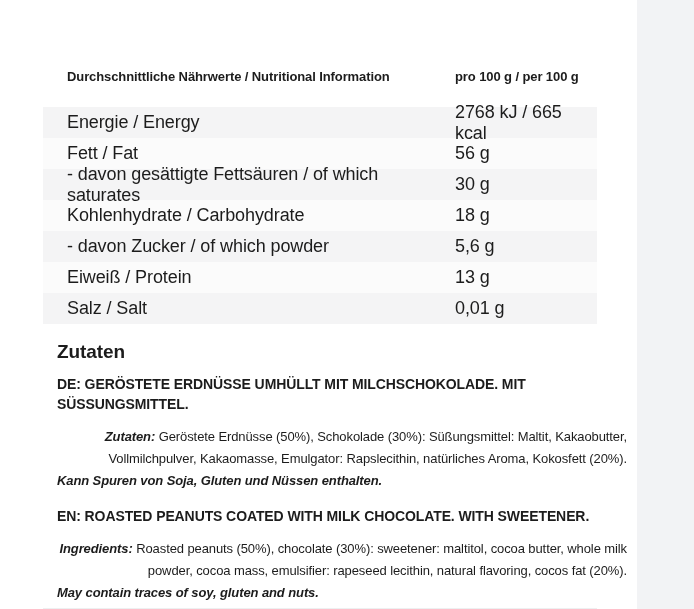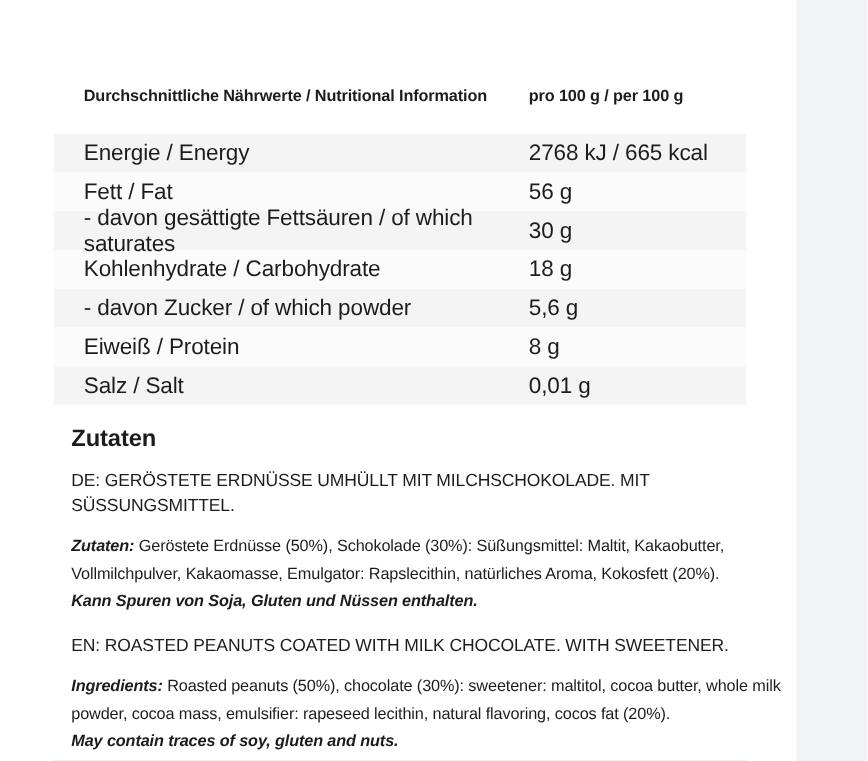--- a/index.html
+++ b/index.html
@@ -59,40 +59,42 @@
   .t-row:nth-child(even) { background: #fbfbfb; }
   .t-label {
     width: 380px;
     padding-left: 24px;
     box-sizing: border-box;
     flex-shrink: 0;
   }
   .t-value {
     flex: 1;
     padding-right: 10px;
+    margin-left: 32px;
   }
   
   .h-zutaten {
     margin: 19px 0 0 57px;
     font-size: 19px;
     font-weight: bold;
     line-height: 17px;
   }
   .h-lang {
     margin: 14px 0 0 57px;
     width: 570px;
     font-size: 14px;
-    font-weight: normal;
+    font-weight: bold;
     line-height: 20px;
   }
   .para {
     margin: 12px 0 0 57px;
     width: 570px;
     font-size: 13px;
     line-height: 22px;
+    text-align: right;
   }
   .lead {
     font-weight: bold;
     font-style: italic;
   }
   .allergy {
     margin: 0 0 0 57px;
     width: 570px;
     font-size: 13px;
     line-height: 22px;
@@ -136,21 +138,21 @@
         <div class="t-row">
           <div class="t-label">Kohlenhydrate / Carbohydrate</div>
           <div class="t-value">18 g</div>
         </div>
         <div class="t-row">
           <div class="t-label">- davon Zucker / of which powder</div>
           <div class="t-value">5,6 g</div>
         </div>
         <div class="t-row">
           <div class="t-label">Eiweiß / Protein</div>
-          <div class="t-value">8 g</div>
+          <div class="t-value">13 g</div>
         </div>
         <div class="t-row">
           <div class="t-label">Salz / Salt</div>
           <div class="t-value">0,01 g</div>
         </div>
       </div>
     </div>
 
     <div class="h-zutaten">Zutaten</div>
 

